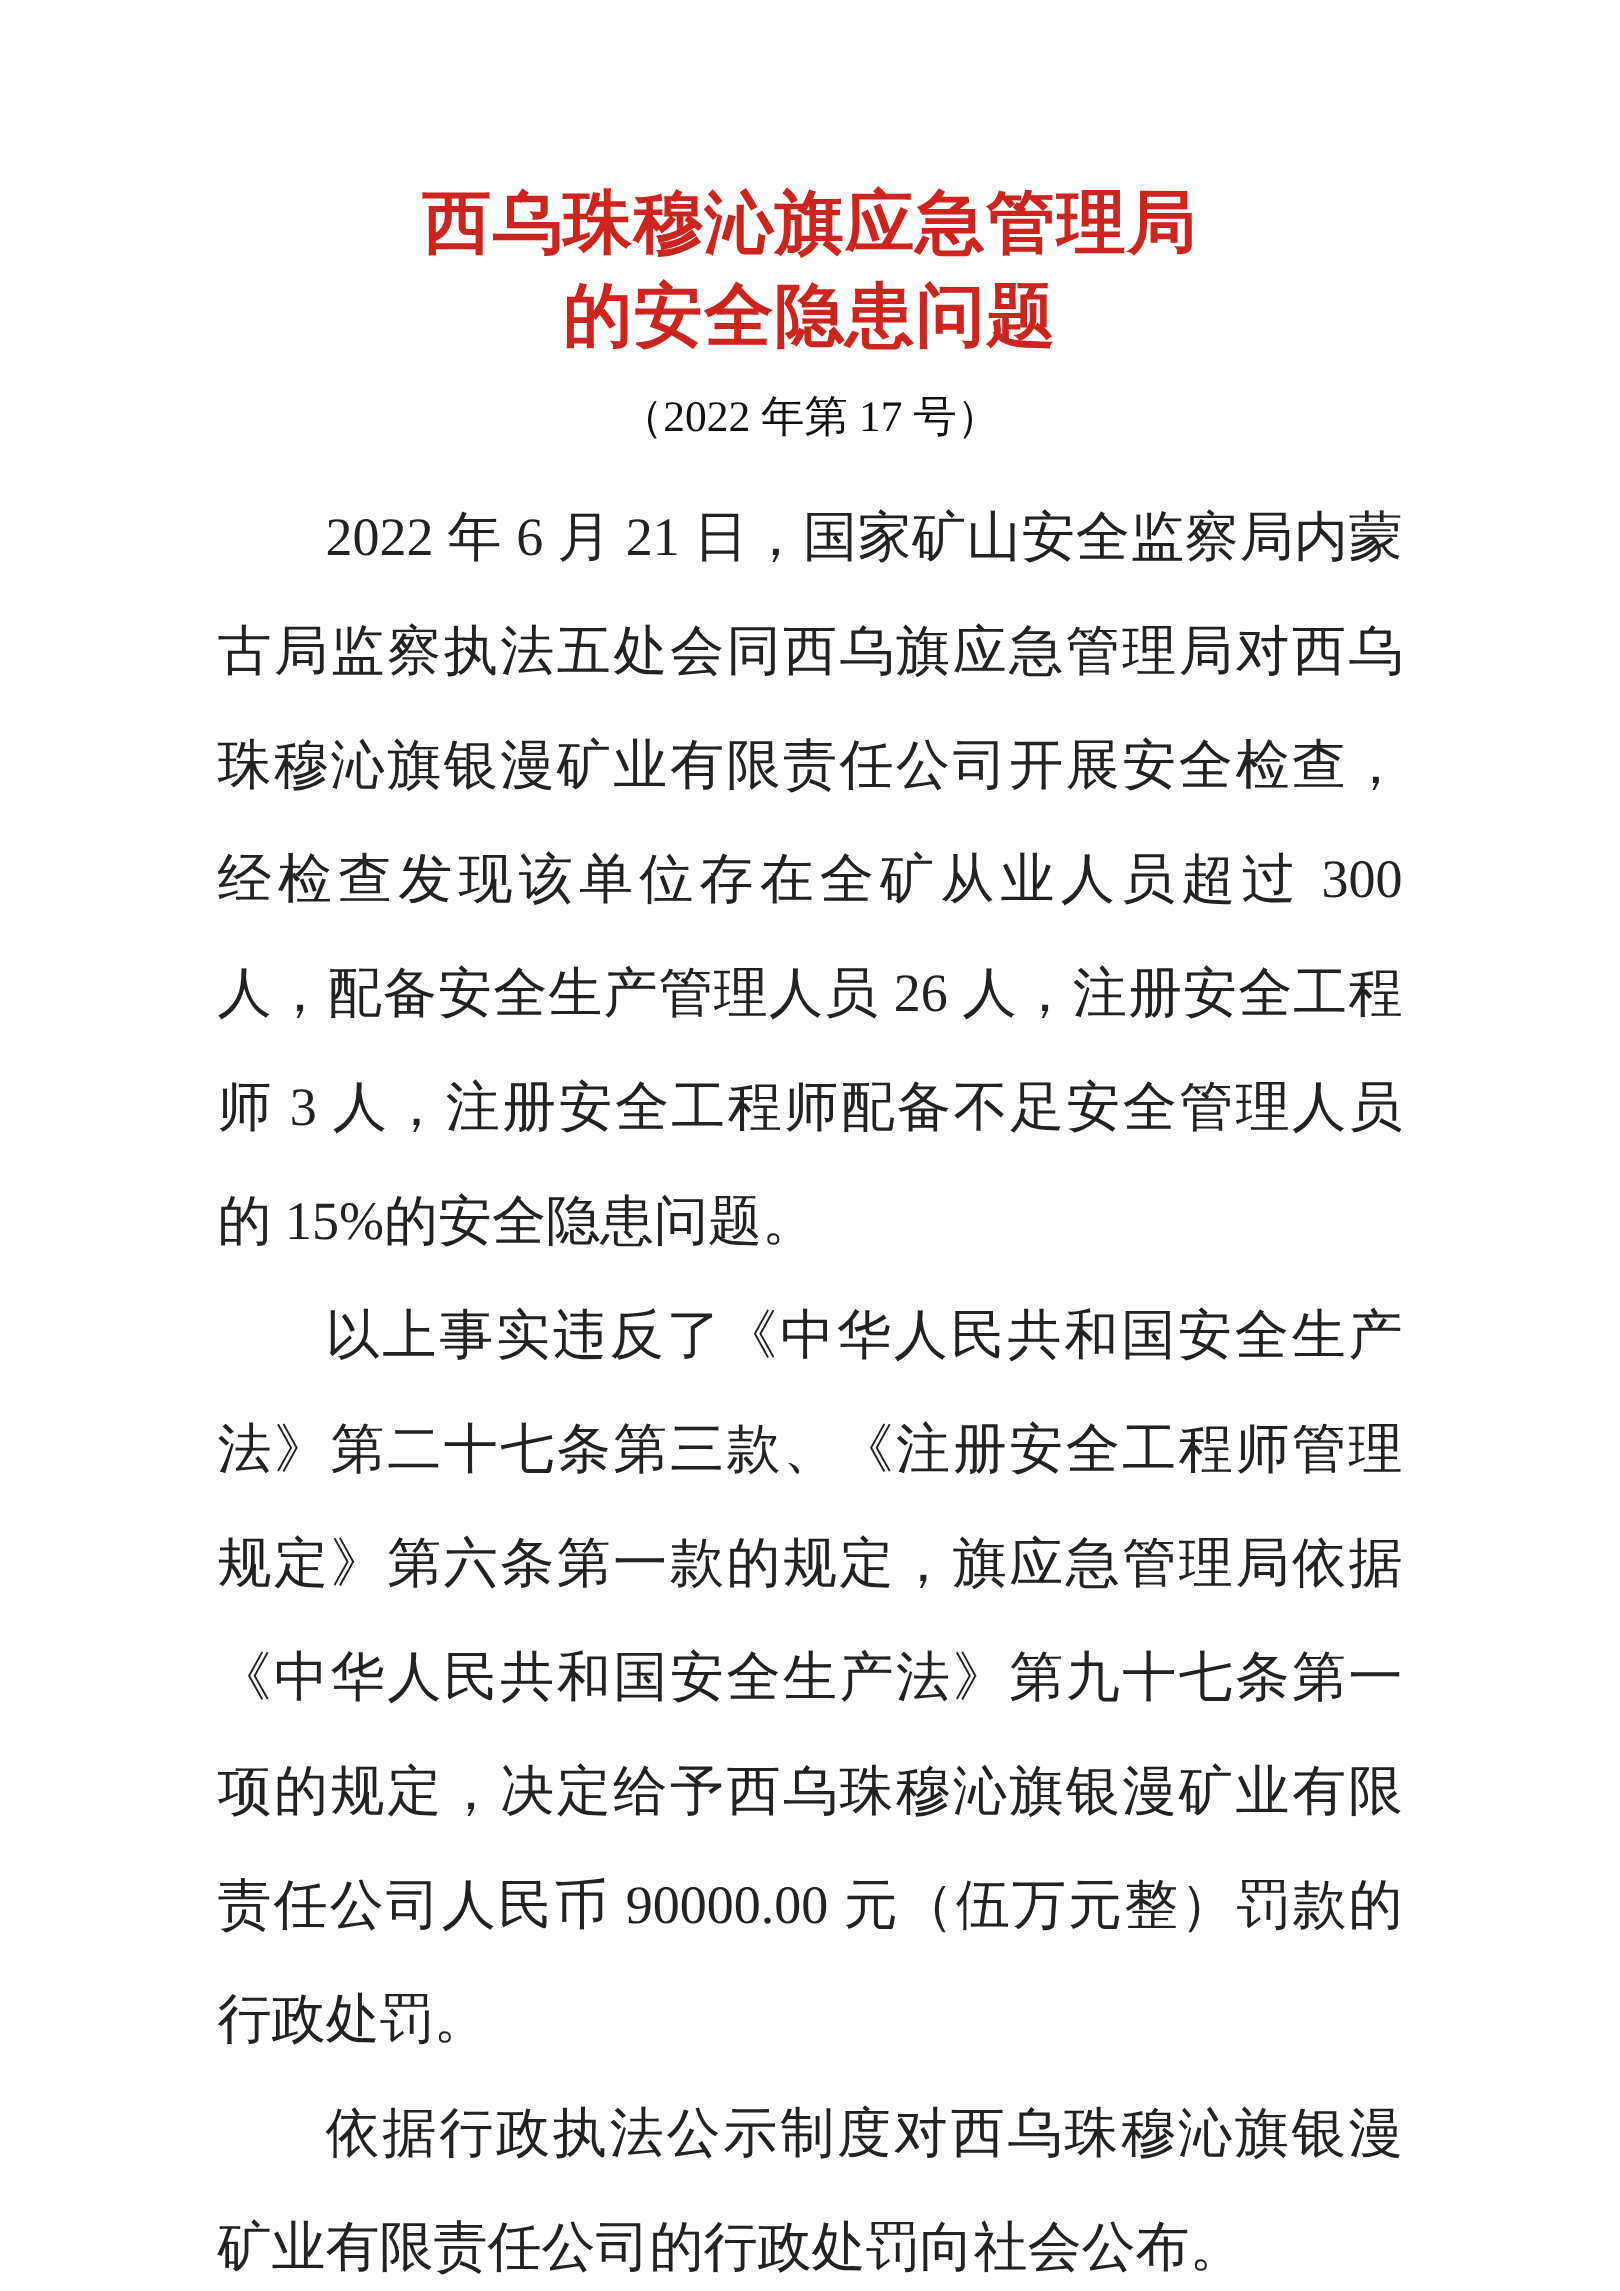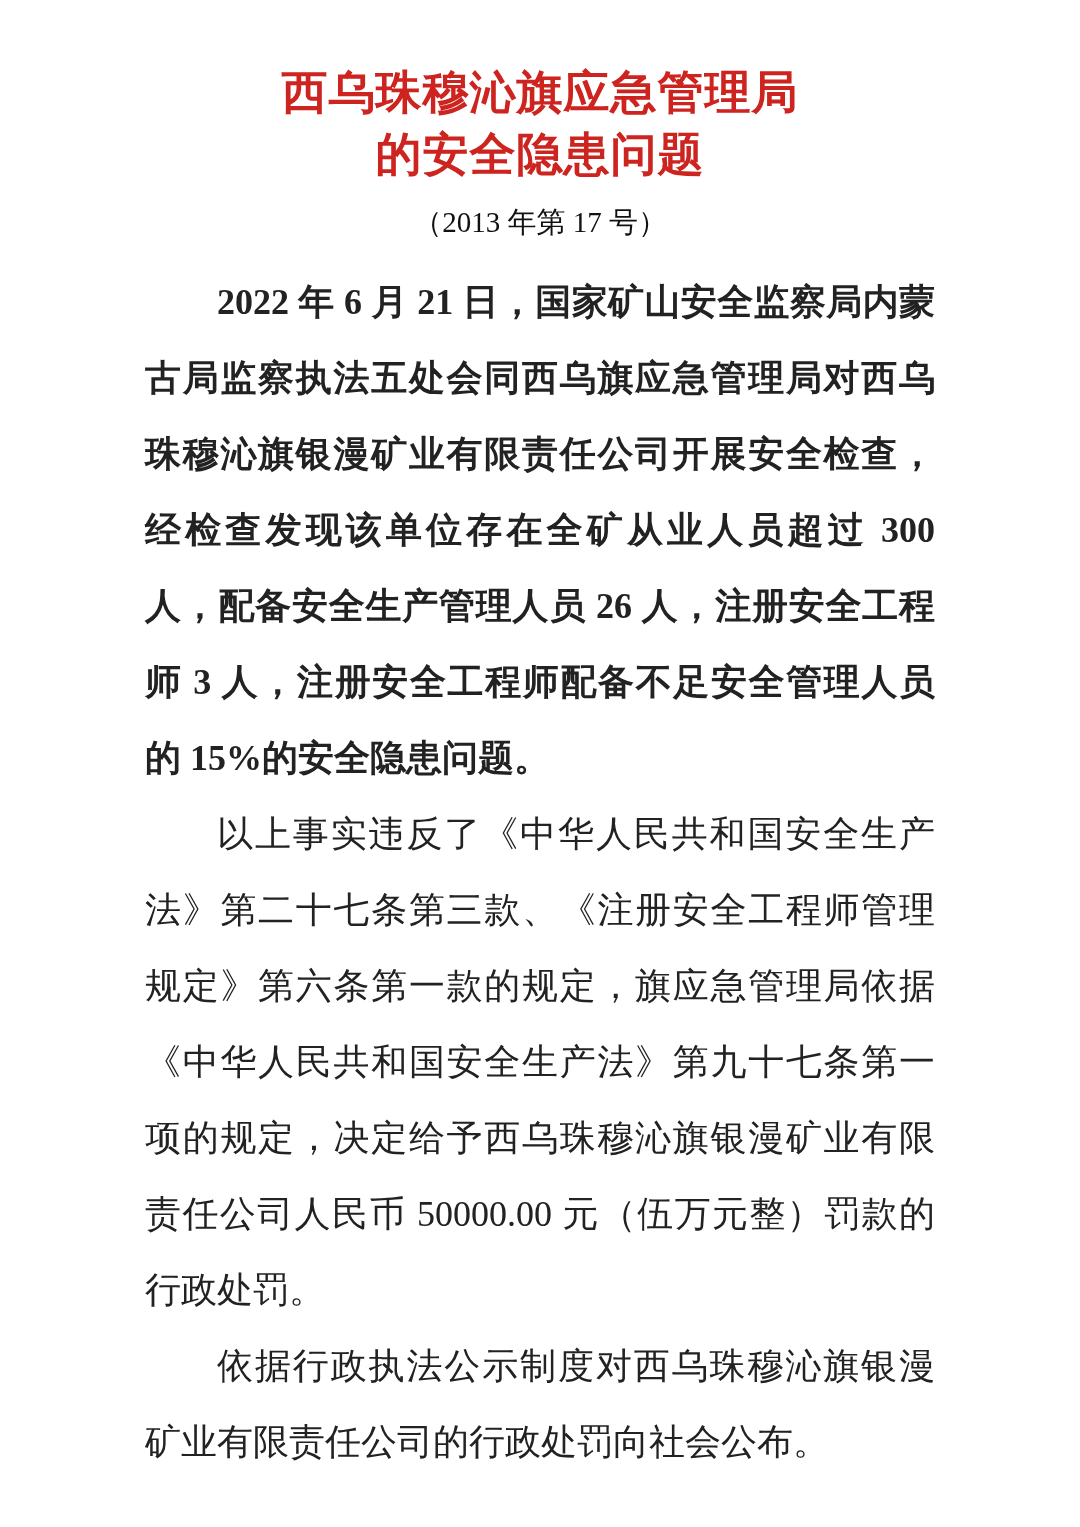--- a/index.html
+++ b/index.html
@@ -6,21 +6,21 @@
     margin: 0;
     padding: 0;
     background: #ffffff;
   }
   .page {
     position: relative;
     width: 1080px;
     height: 1527px;
     background: #ffffff;
     box-sizing: border-box;
-    padding: 62px 145px 0 145px;
+    padding: 118px 145px 0 145px;
     font-family: "Liberation Serif", "DejaVu Serif", serif;
     color: #1f1f1f;
     overflow: hidden;
   }
   .title-line {
     margin: 0;
     text-align: center;
     font-size: 46px;
     line-height: 62px;
     font-weight: bold;
@@ -39,33 +39,32 @@
     margin: 0;
     font-size: 36px;
     line-height: 76px;
     text-align: justify;
     text-justify: inter-ideograph;
     text-indent: 2em;
     color: #222222;
   }
   .body-para.first {
     margin-top: 22px;
-    font-weight: bold;
   }
 </style>
 </head>
 <body>
 
 <div class="page">
 
   <h1 class="title-line">西乌珠穆沁旗应急管理局</h1>
 
   <h1 class="title-line">的安全隐患问题</h1>
 
-  <div class="doc-number">（2013 年第 17 号）</div>
+  <div class="doc-number">（2022 年第 17 号）</div>
 
   <p class="body-para first">2022 年 6 月 21 日，国家矿山安全监察局内蒙古局监察执法五处会同西乌旗应急管理局对西乌珠穆沁旗银漫矿业有限责任公司开展安全检查，经检查发现该单位存在全矿从业人员超过 300 人，配备安全生产管理人员 26 人，注册安全工程师 3 人，注册安全工程师配备不足安全管理人员的 15%的安全隐患问题。</p>
 
-  <p class="body-para">以上事实违反了《中华人民共和国安全生产法》第二十七条第三款、《注册安全工程师管理规定》第六条第一款的规定，旗应急管理局依据《中华人民共和国安全生产法》第九十七条第一项的规定，决定给予西乌珠穆沁旗银漫矿业有限责任公司人民币 50000.00 元（伍万元整）罚款的行政处罚。</p>
+  <p class="body-para">以上事实违反了《中华人民共和国安全生产法》第二十七条第三款、《注册安全工程师管理规定》第六条第一款的规定，旗应急管理局依据《中华人民共和国安全生产法》第九十七条第一项的规定，决定给予西乌珠穆沁旗银漫矿业有限责任公司人民币 90000.00 元（伍万元整）罚款的行政处罚。</p>
 
   <p class="body-para">依据行政执法公示制度对西乌珠穆沁旗银漫矿业有限责任公司的行政处罚向社会公布。</p>
 
 </div>
 
 </body></html>

